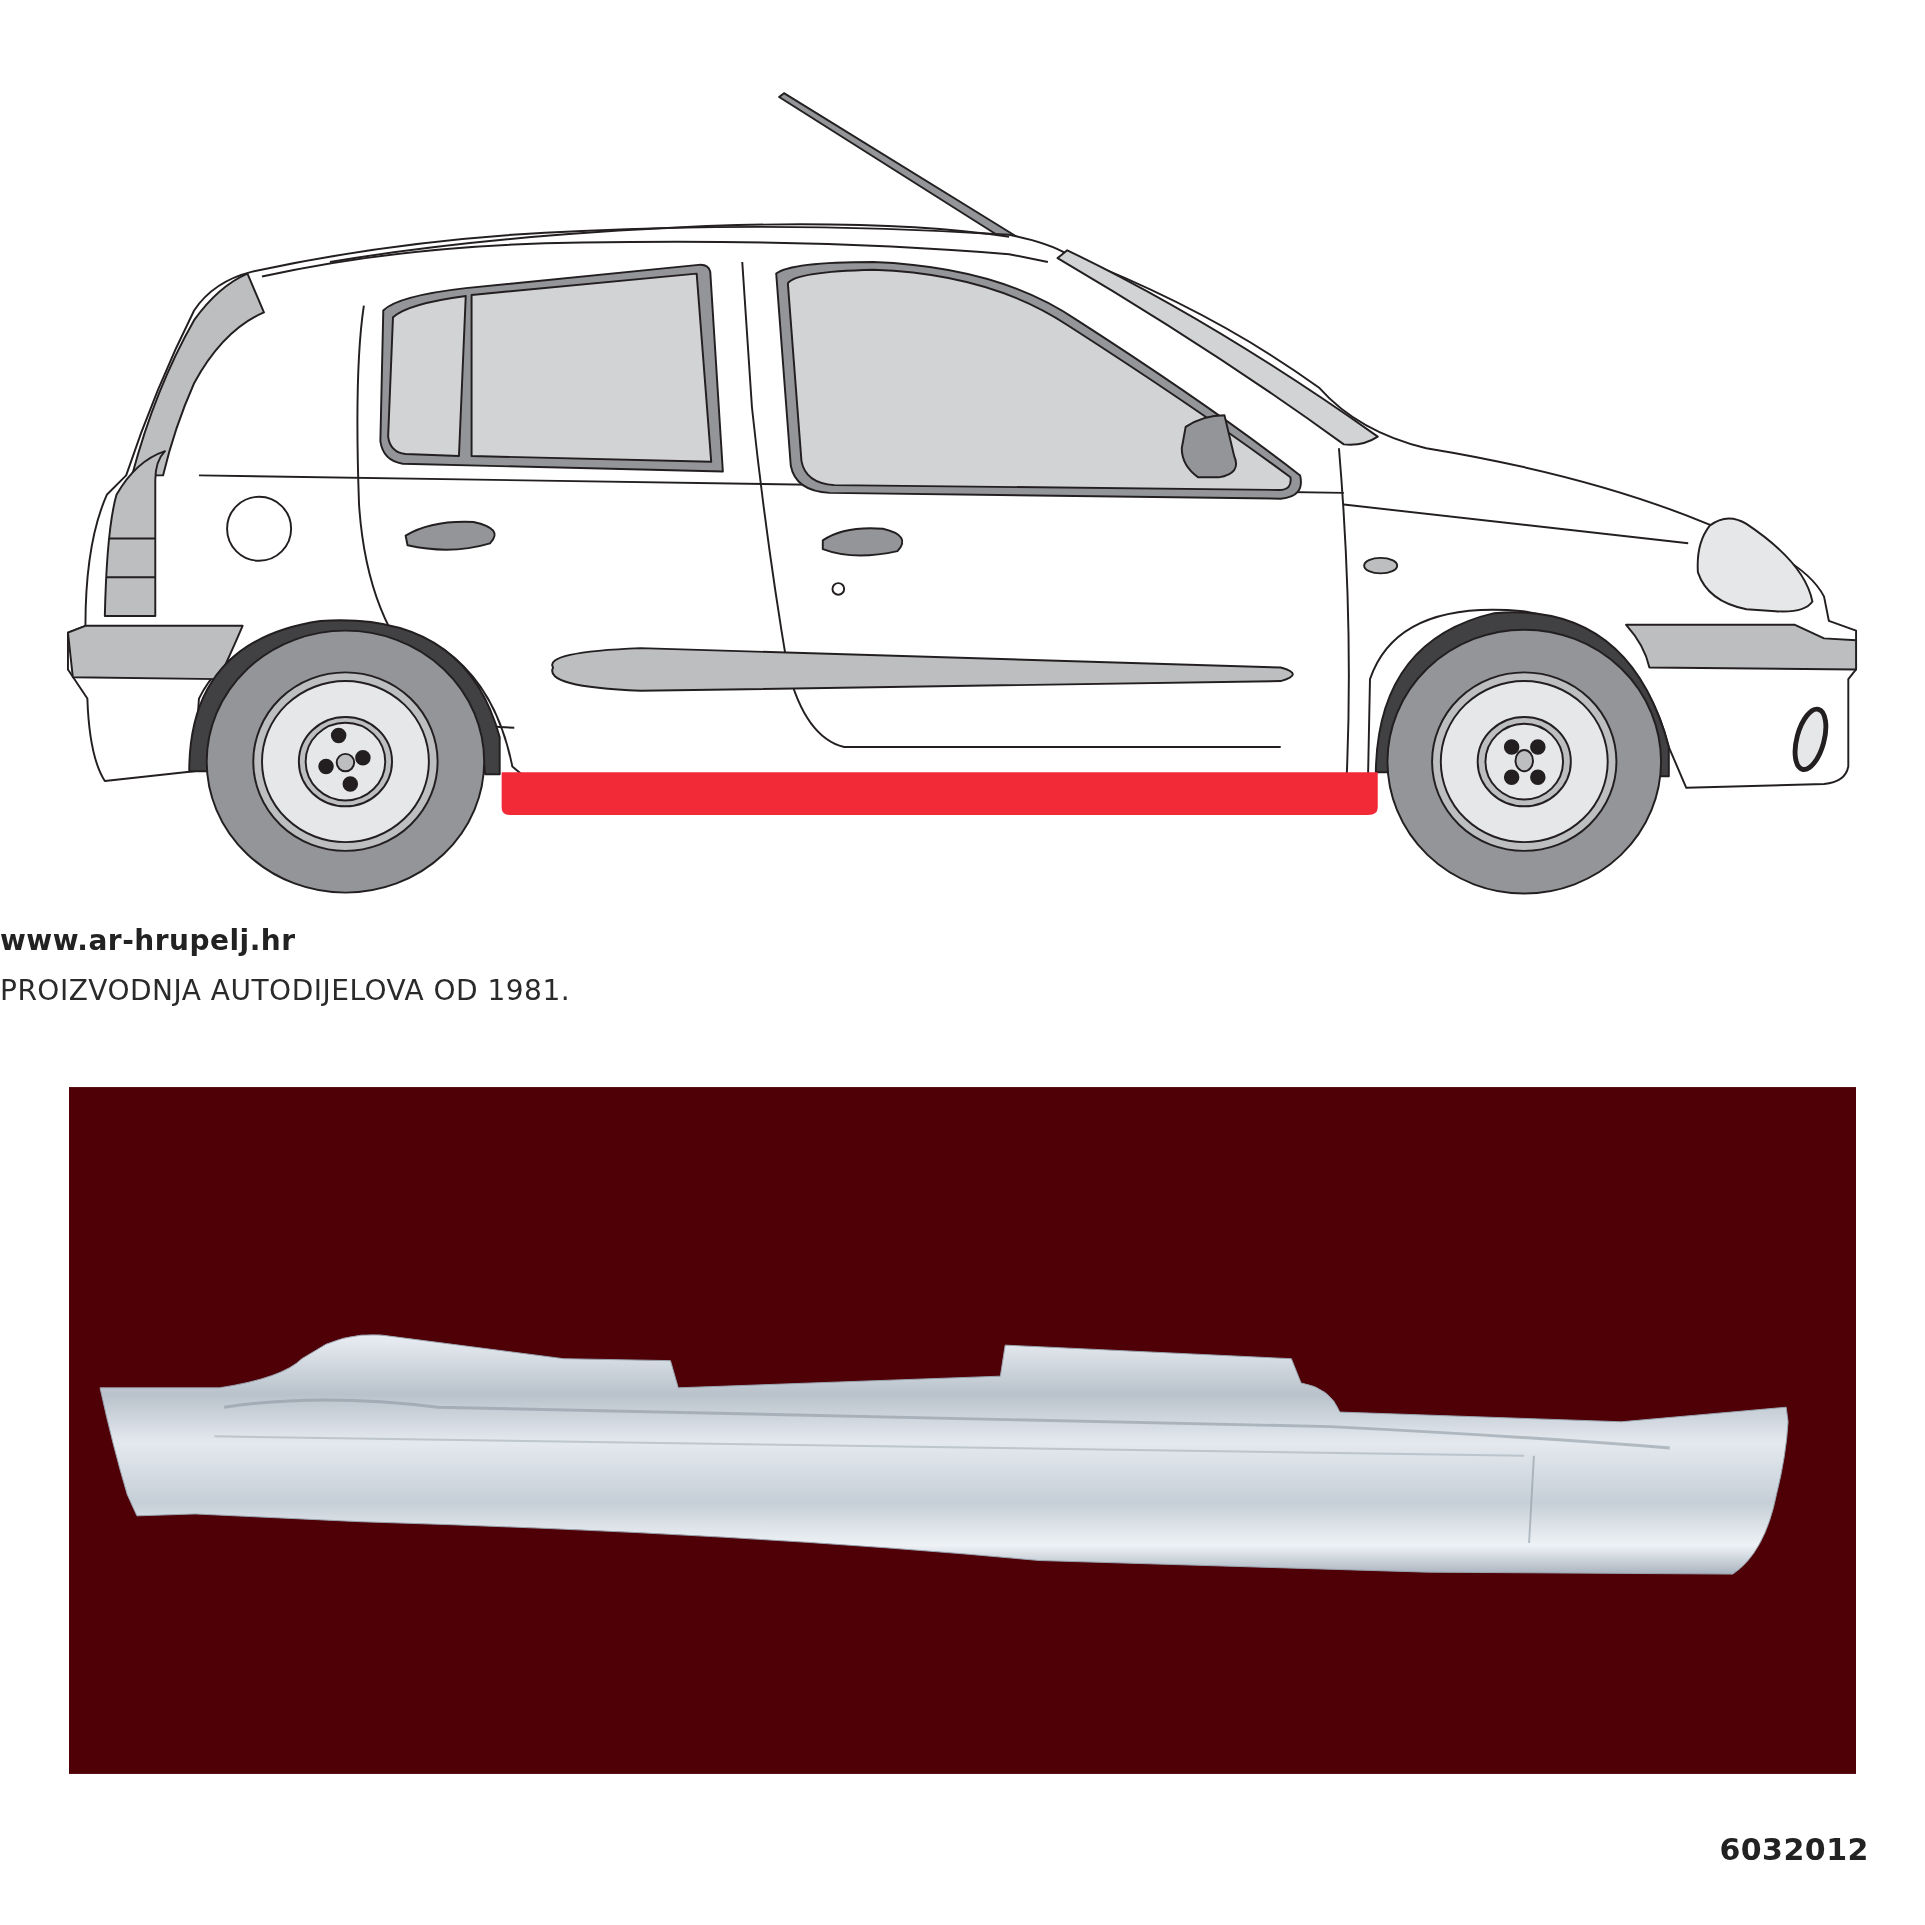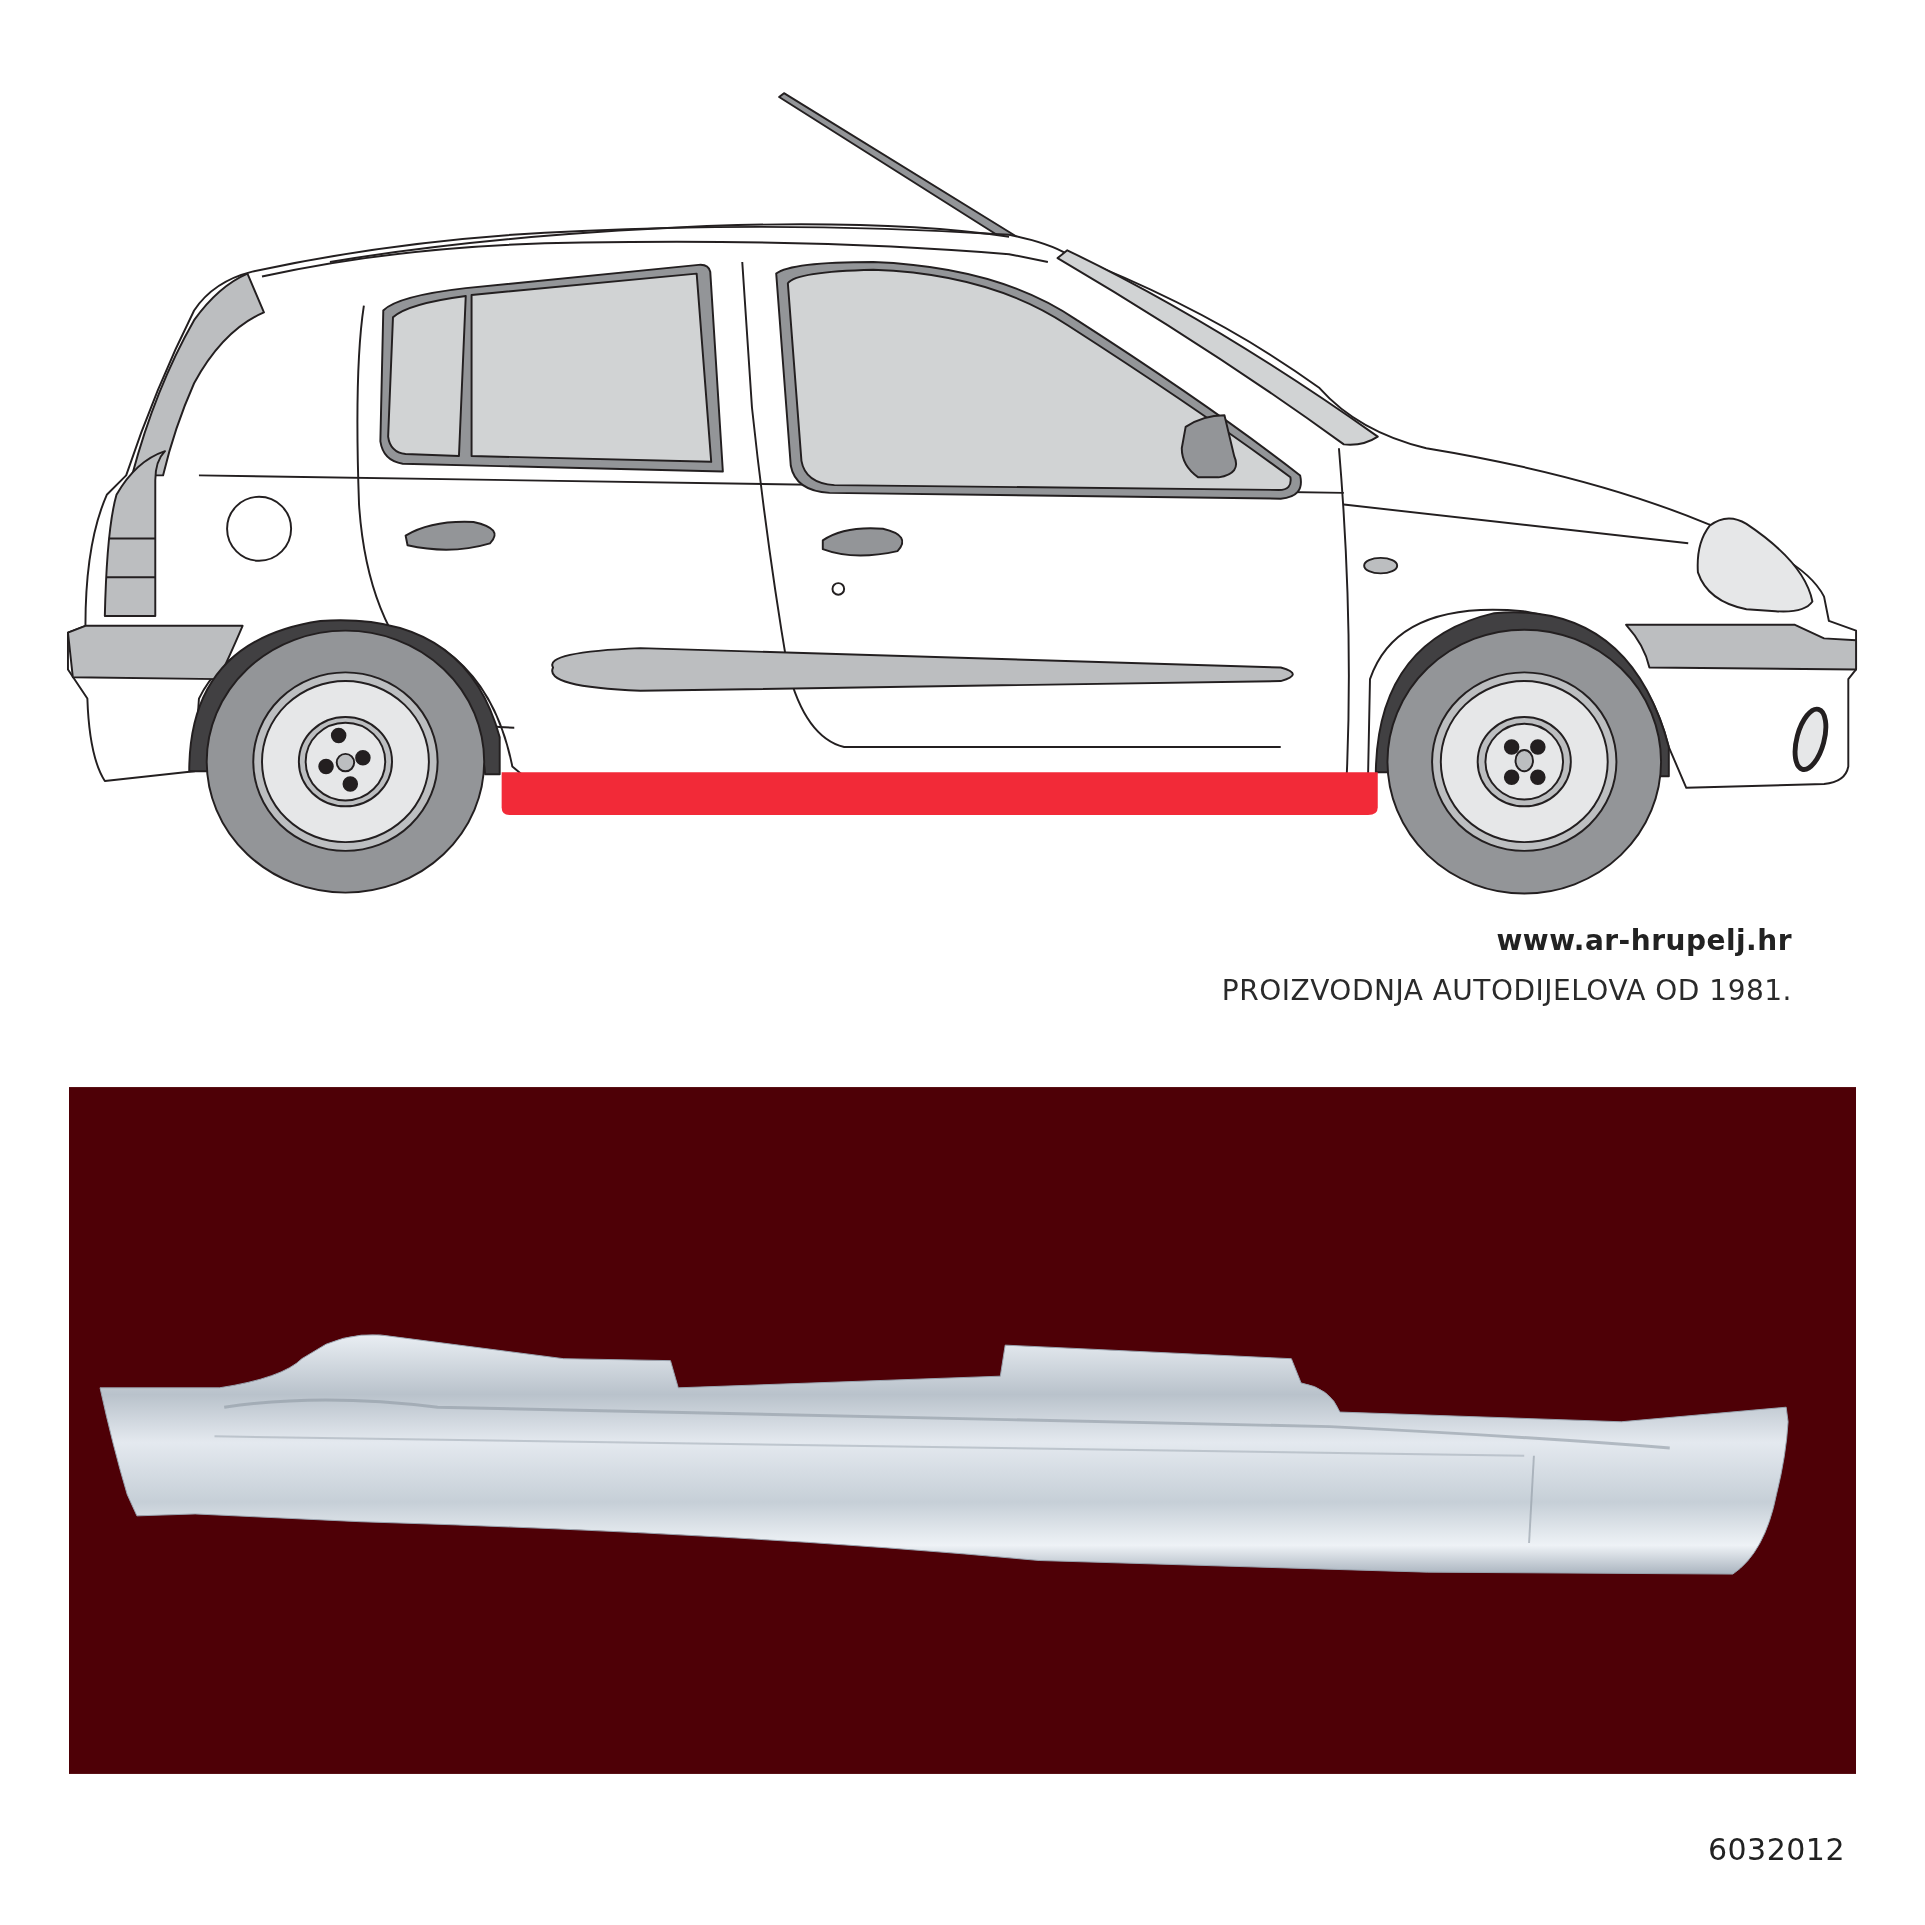--- a/index.html
+++ b/index.html
@@ -1,23 +1,23 @@
 <!DOCTYPE html>
 <html><head>
 <meta charset="utf-8">
 <style>
   html, body { margin:0; padding:0; background:#ffffff; }
   body { width:1925px; height:1925px; position:relative; overflow:hidden; font-family:"DejaVu Sans", sans-serif; }
   .diagram { position:absolute; left:0; top:0; width:1925px; height:912px; }
-  .caption { position:absolute; left:0; width:1792px; text-align:right; color:#222; }
+  .caption { position:absolute; left:0; width:1792px; text-align:left; color:#222; }
   .caption-url { top:924px; font-size:28px; font-weight:bold; letter-spacing:0.5px; }
   .caption-tagline { top:974px; font-size:28px; font-weight:normal; letter-spacing:0.5px; color:#2a2a2a; }
   .photo { position:absolute; left:69px; top:1087px; width:1787px; height:687px; overflow:hidden; }
   .photo svg { display:block; }
-  .part-number { position:absolute; right:80px; top:1832px; font-size:30px; font-weight:normal; color:#222; letter-spacing:0.5px; }
+  .part-number { position:absolute; right:56px; top:1832px; font-size:30px; font-weight:bold; color:#222; letter-spacing:0.5px; }
 </style>
 </head>
 <body>
 
 <div class="diagram">
   <svg width="1925" height="912" viewBox="0 0 1984 940" xmlns="http://www.w3.org/2000/svg">
     <g stroke="#231f20" stroke-width="2" fill="none" stroke-linejoin="round">
 
       <path d="M803,100 L808,96 L1048,244 L1090,262 L1084,266 L1040,250 Z" fill="#939598"></path>
 

